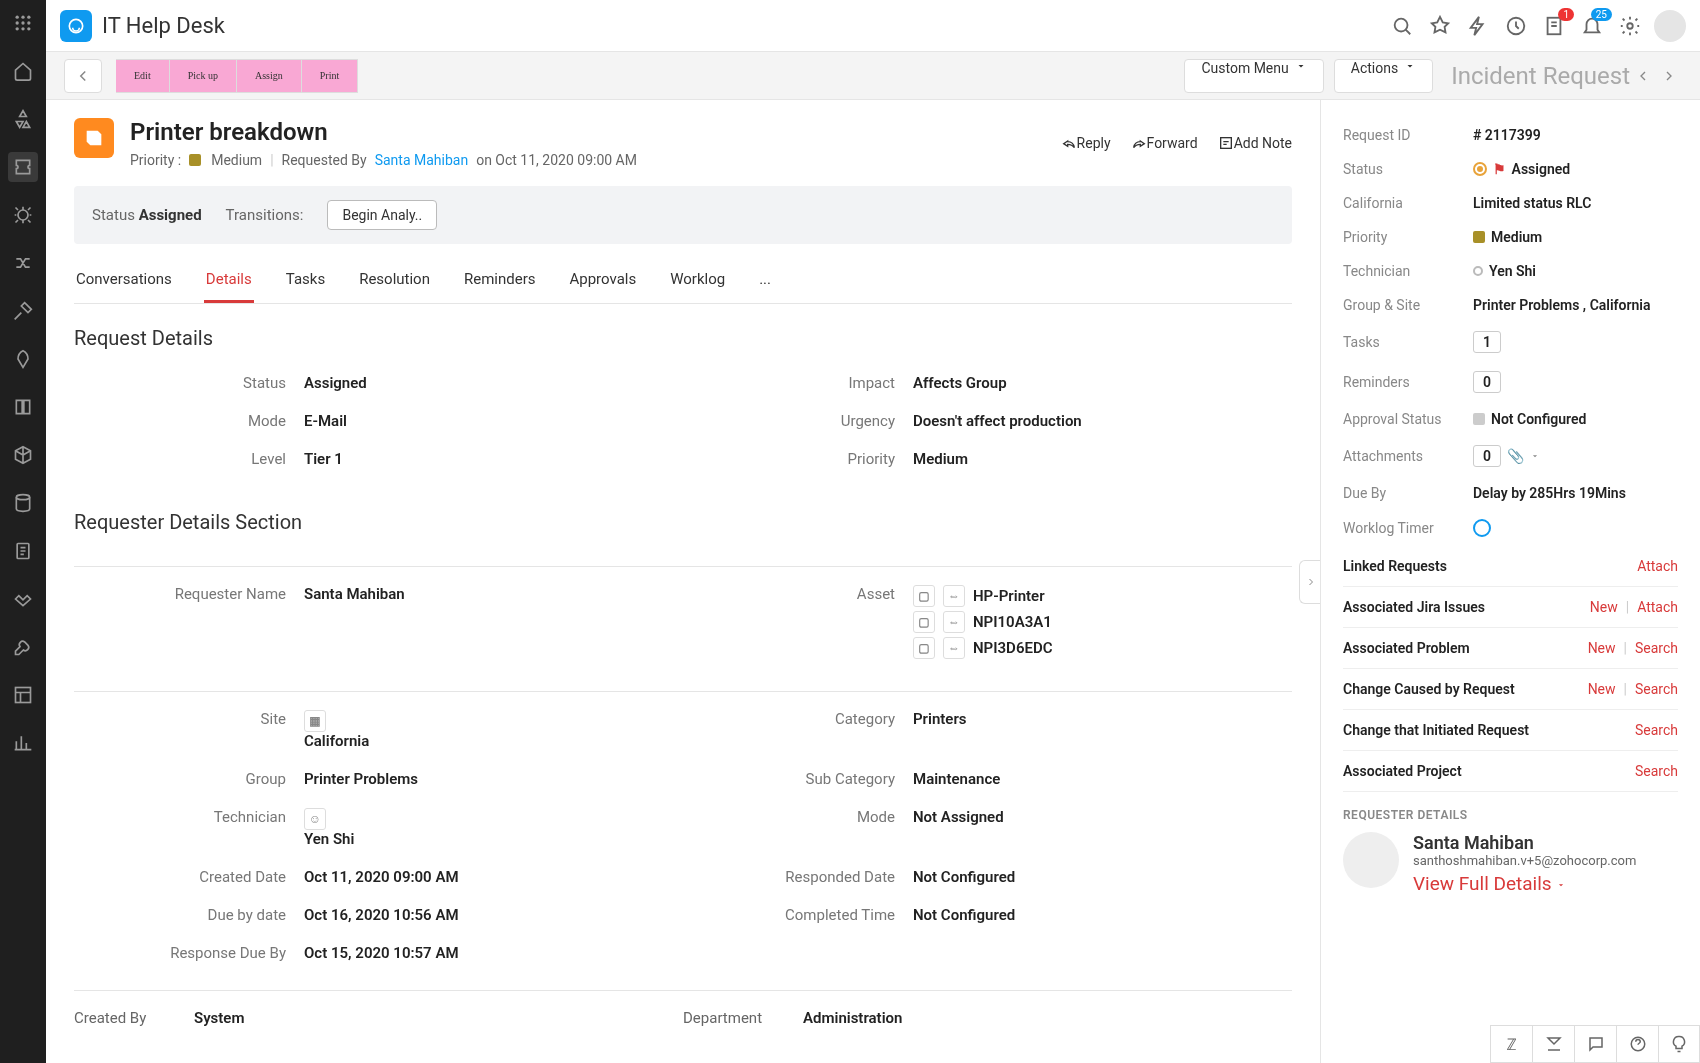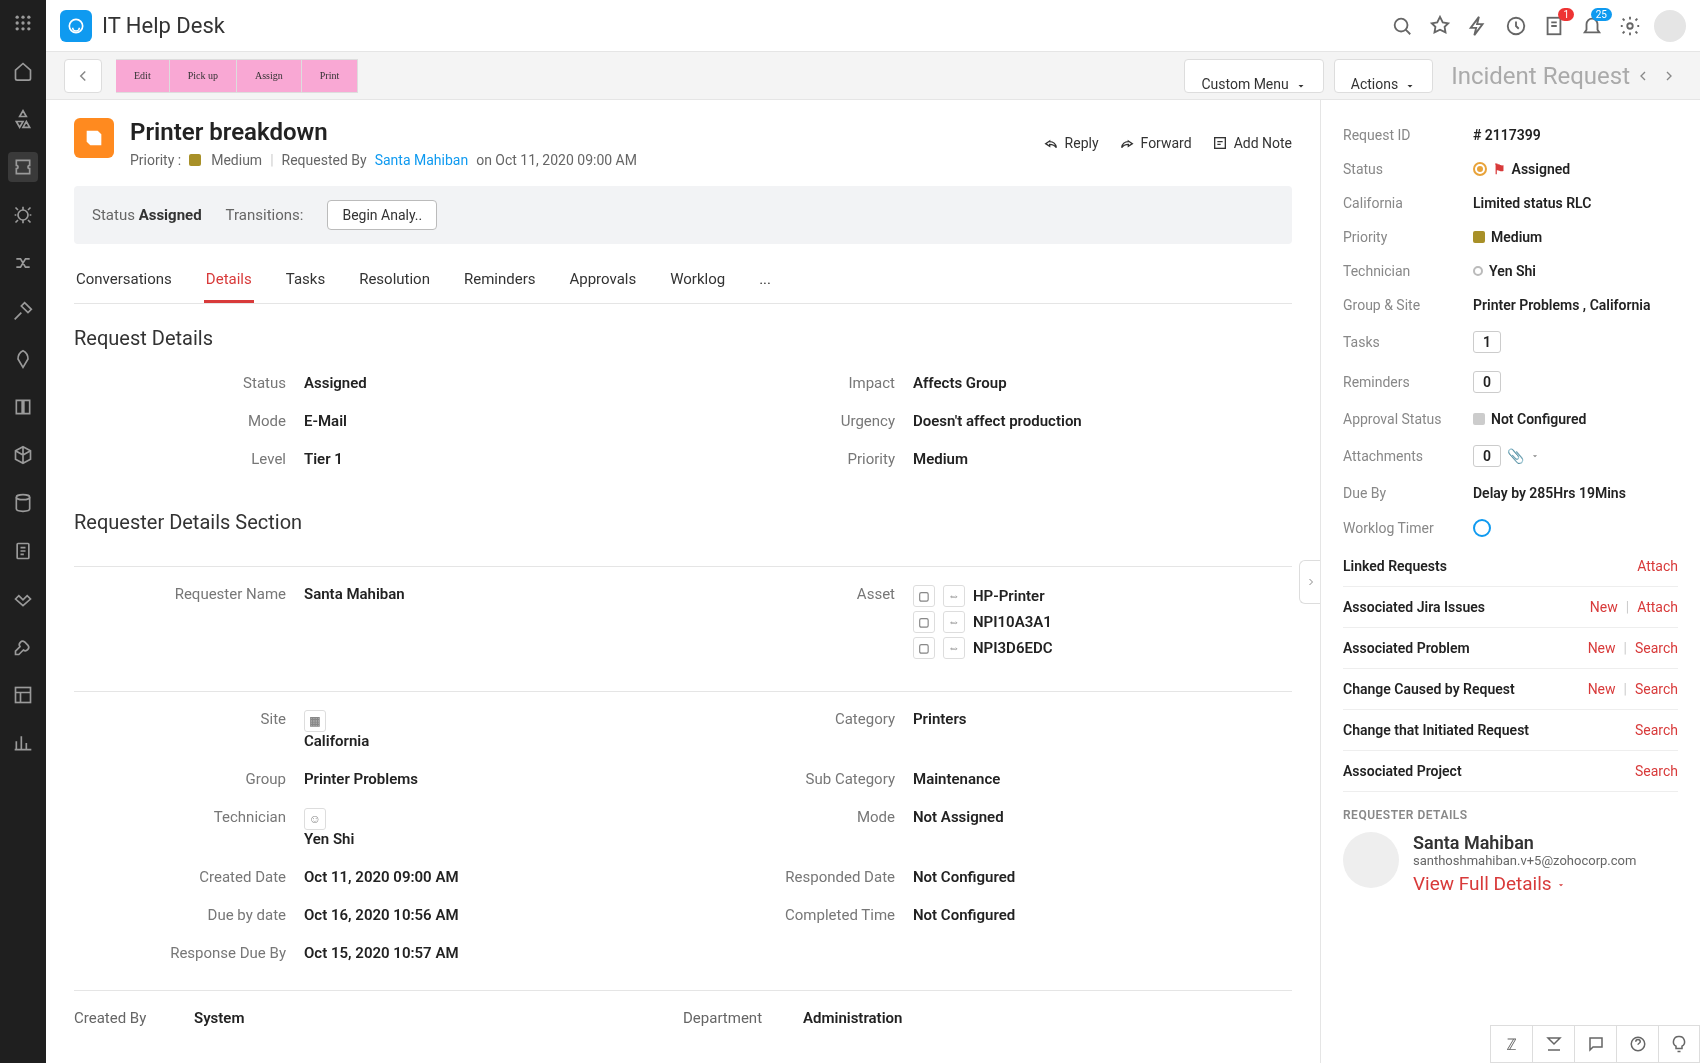--- a/index.html
+++ b/index.html
@@ -17,34 +17,34 @@
 .topbar .ticon { width:28px; height:28px; display:flex; align-items:center; justify-content:center; color:#666; cursor:pointer; position:relative; }
 .badge { position:absolute; top:-4px; right:-6px; background:#e33; color:#fff; font-size:10px; border-radius:10px; padding:1px 5px; }
 .badge.blue { background:#0f9af0; }
 .avatar-sm { width:32px; height:32px; border-radius:50%; background:#e5e5e5; }
 .subbar { height:48px; background:#f4f4f4; border-bottom:1px solid #e5e5e5; display:flex; align-items:center; padding:0 18px; gap:0; }
 .subbar .back { width:38px; height:34px; background:#fff; border:1px solid #ddd; border-radius:4px; display:flex; align-items:center; justify-content:center; color:#888; margin-right:14px; cursor:pointer; }
 .subbar .tbtn { height:34px; padding:0 18px; background:#f9a8d4; border:1px solid #ddd; border-left:none; font-size:10px; color:#333; display:flex; align-items:center; cursor:pointer;font-family:Liberation Serif, serif; }
 .subbar .tbtn:first-of-type { border-left:1px solid #ddd; border-radius:4px 0 0 4px; }
 .subbar .tbtn:last-of-type { border-radius:0 4px 4px 0; }
 .subbar .spacer { flex:1; }
-.subbar .ddbtn { height:34px; padding:0 16px; background:#fff; border:1px solid #ddd; border-radius:4px; font-size:14px; color:#333; display:flex; align-items:flex-end; gap:6px; cursor:pointer; margin-left:10px; }
+.subbar .ddbtn { height:34px; padding:0 16px; background:#fff; border:1px solid #ddd; border-radius:4px; font-size:14px; color:#333; display:flex; align-items:flex-start; gap:6px; cursor:pointer; margin-left:10px; }
 .subbar .pager-label { margin-left:18px; font-size:24px; color:#aaa; }
 .subbar .chev { width:26px; height:26px; display:flex; align-items:center; justify-content:center; color:#888; cursor:pointer; }
 .content-row { flex:1; display:flex; overflow:hidden; }
 .center { flex:1; overflow-y:auto; padding:0; position:relative; }
 .header-block { padding:18px 28px 10px 28px; display:flex; gap:16px; }
 .ticket-icon { width:40px; height:40px; background:#ff8a1f; border-radius:6px; display:flex; align-items:center; justify-content:center; color:#fff; flex-shrink:0; }
 .ticket-head h1 { font-size:24px; font-weight:600; color:#222; margin-bottom:6px; }
 .ticket-meta { font-size:14px; color:#666; display:flex; align-items:center; gap:8px; }
 .ticket-meta .prio-chip { display:inline-block; width:12px; height:12px; background:#a89028; border-radius:2px; margin-right:2px; }
 .ticket-meta .divider { color:#ccc; }
 .ticket-meta a { color:#0f9af0; text-decoration:none; }
 .head-actions { margin-left:auto; display:flex; gap:20px; align-items:center; }
-.head-actions .link { color:#333; font-size:14px; display:flex; gap:6px; cursor:pointer; }
+.head-actions .link { color:#333; font-size:14px; display:flex; cursor:pointer; }
 .status-strip { margin:8px 28px 0 28px; background:#f2f3f5; border-radius:4px; padding:14px 18px; display:flex; align-items:center; gap:24px; font-size:15px; }
 .status-strip .pill { border:1px solid #bbb; border-radius:4px; padding:6px 14px; background:#fff; cursor:pointer; font-size:14px; }
 .tabs { margin:0 28px; border-bottom:1px solid #e5e5e5; display:flex; gap:30px; padding:14px 0 0 0; }
 .tabs .tab { padding:12px 2px; font-size:15px; color:#333; cursor:pointer; border-bottom:3px solid transparent; }
 .tabs .tab.active { color:#d83a3a; border-bottom-color:#d83a3a; }
 .section { padding:22px 28px 10px 28px; }
 .section h2 { font-size:20px; font-weight:400; color:#333; margin-bottom:14px; }
 .kv-grid { display:flex; flex-wrap:wrap; }
 .kv { width:50%; display:flex; padding:10px 0; font-size:15px; }
 .kv .k { width:230px; text-align:right; color:#777; padding-right:18px; }

